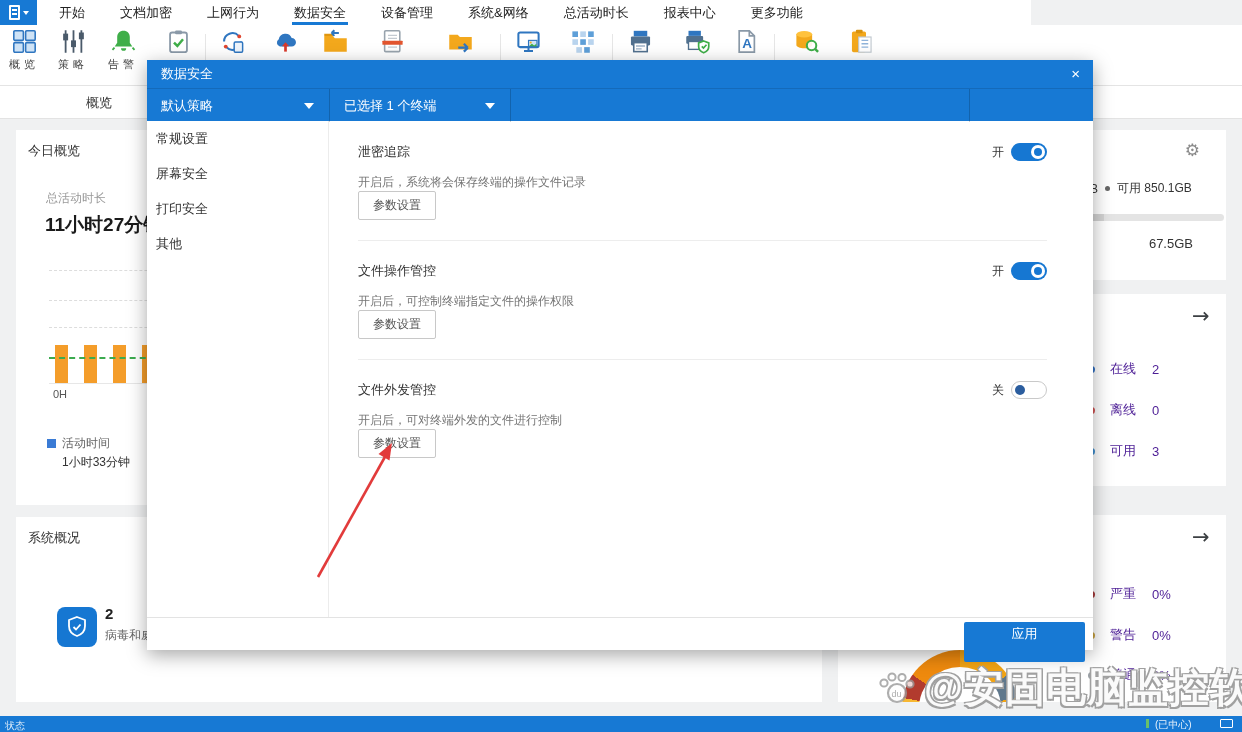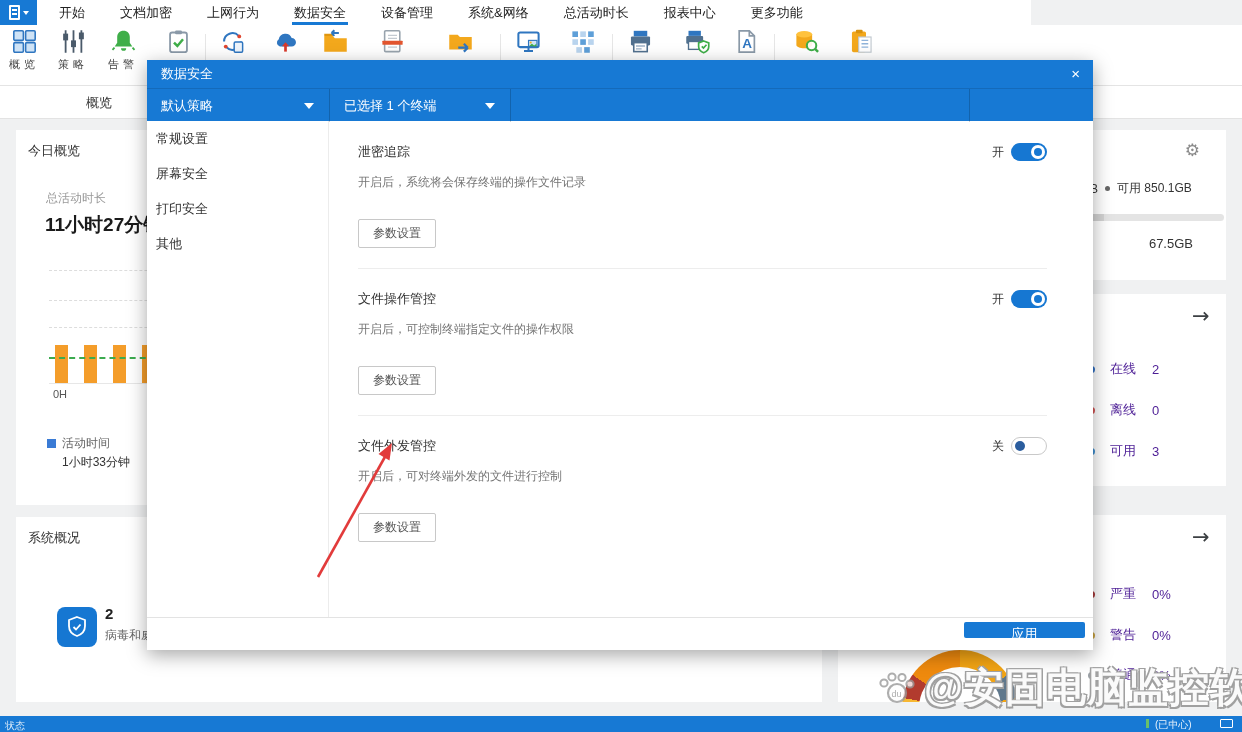--- a/index.html
+++ b/index.html
@@ -85,24 +85,24 @@
 .sec-head{display:flex;justify-content:space-between;align-items:center;height:18px}
 .sec-title{font-size:13px;color:#333}
 .tog-wrap{display:flex;align-items:center;gap:7px;font-size:12px;color:#333;cursor:pointer}
 .toggle{width:36px;height:18px;border-radius:9px;position:relative}
 .toggle.on{background:#1677d2}
 .toggle.on .knob{position:absolute;right:2px;top:2px;width:14px;height:14px;border-radius:50%;background:#fff}
 .toggle.on .knob::after{content:"";position:absolute;inset:3px;border-radius:50%;background:#1677d2}
 .toggle.off{background:#fff;border:1px solid #c9c9c9}
 .toggle.off .knob{position:absolute;left:3px;top:3px;width:10px;height:10px;border-radius:50%;background:#2b5d9e}
 .sec-desc{margin-top:13px;font-size:12px;color:#757575}
-.param-btn{margin-top:28px;display:inline-block;border:1px solid #c8c8c8;border-radius:2px;padding:5px 14px;font-size:12px;color:#555;background:#fff;cursor:pointer}
+.param-btn{margin-top:0;display:inline-block;border:1px solid #c8c8c8;border-radius:2px;padding:5px 14px;font-size:12px;color:#555;background:#fff;cursor:pointer}
 .sec-hr{border:none;border-top:1px solid #ededed;margin:20px 0 21px}
 #dlg-footer{position:absolute;left:0;bottom:0;right:0;height:33px;background:#fff;border-top:1px solid #e3e3e3}
-#btn-apply{position:absolute;right:8px;top:4px;width:121px;height:16px;line-height:24px;text-align:center;background:#1779d4;color:#fff;font-size:13px;border-radius:2px;cursor:pointer}
+#btn-apply{position:absolute;right:8px;top:4px;width:121px;height:40px;line-height:24px;text-align:center;background:#1779d4;color:#fff;font-size:13px;border-radius:2px;cursor:pointer}
 
 
 #arrow-overlay{position:absolute;left:0;top:0;width:1242px;height:732px;z-index:20;pointer-events:none}
 #watermark{position:absolute;left:876px;top:660px;z-index:30;display:flex;align-items:center;gap:6px;pointer-events:none}
 #wm-text{font-size:40px;font-weight:bold;letter-spacing:1px;color:#fafafa;white-space:nowrap;
 text-shadow:1.5px 1.5px 0 #a0a0a0,-1.5px -1.5px 0 #a0a0a0,1.5px -1.5px 0 #a0a0a0,-1.5px 1.5px 0 #a0a0a0}
 #statusbar{position:absolute;left:0;top:716px;width:1242px;height:16px;background:#1779d4;z-index:40;color:#dcebf9;font-size:10px}
 #sb-left{position:absolute;left:5px;top:3px}
 #sb-green{position:absolute;left:1146px;top:3px;width:3px;height:9px;background:#6abf69}
 #sb-right{position:absolute;left:1155px;top:2px;color:#eaf3fc}

